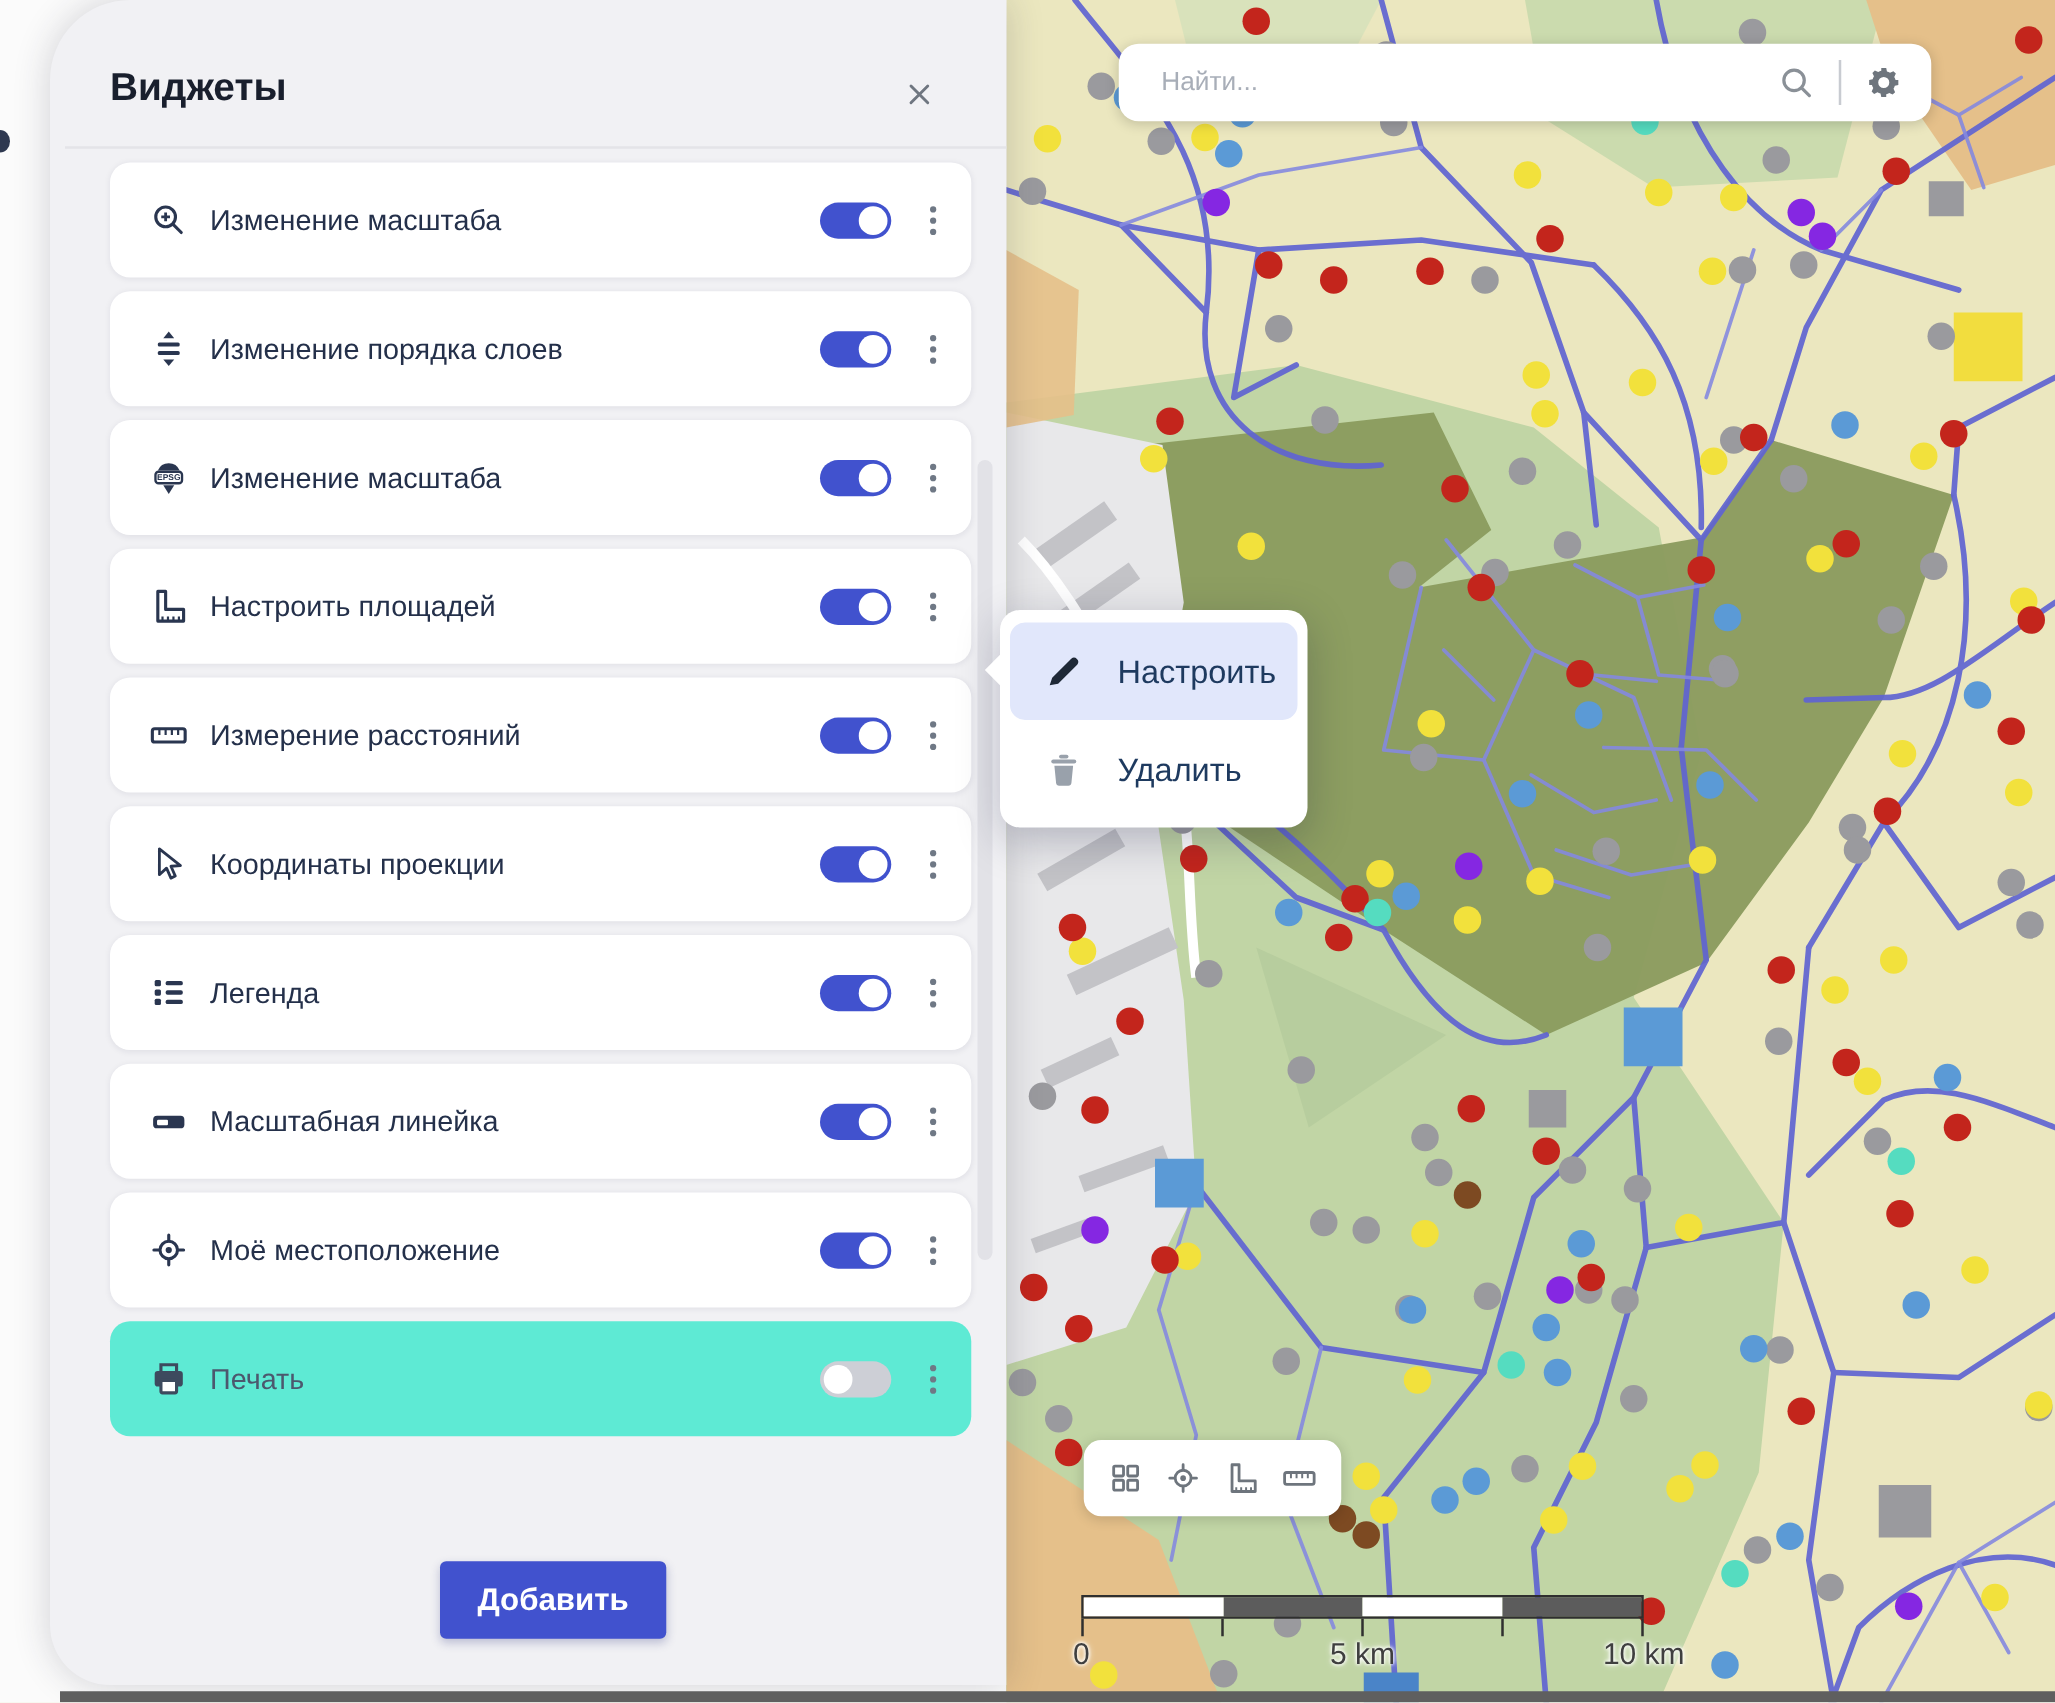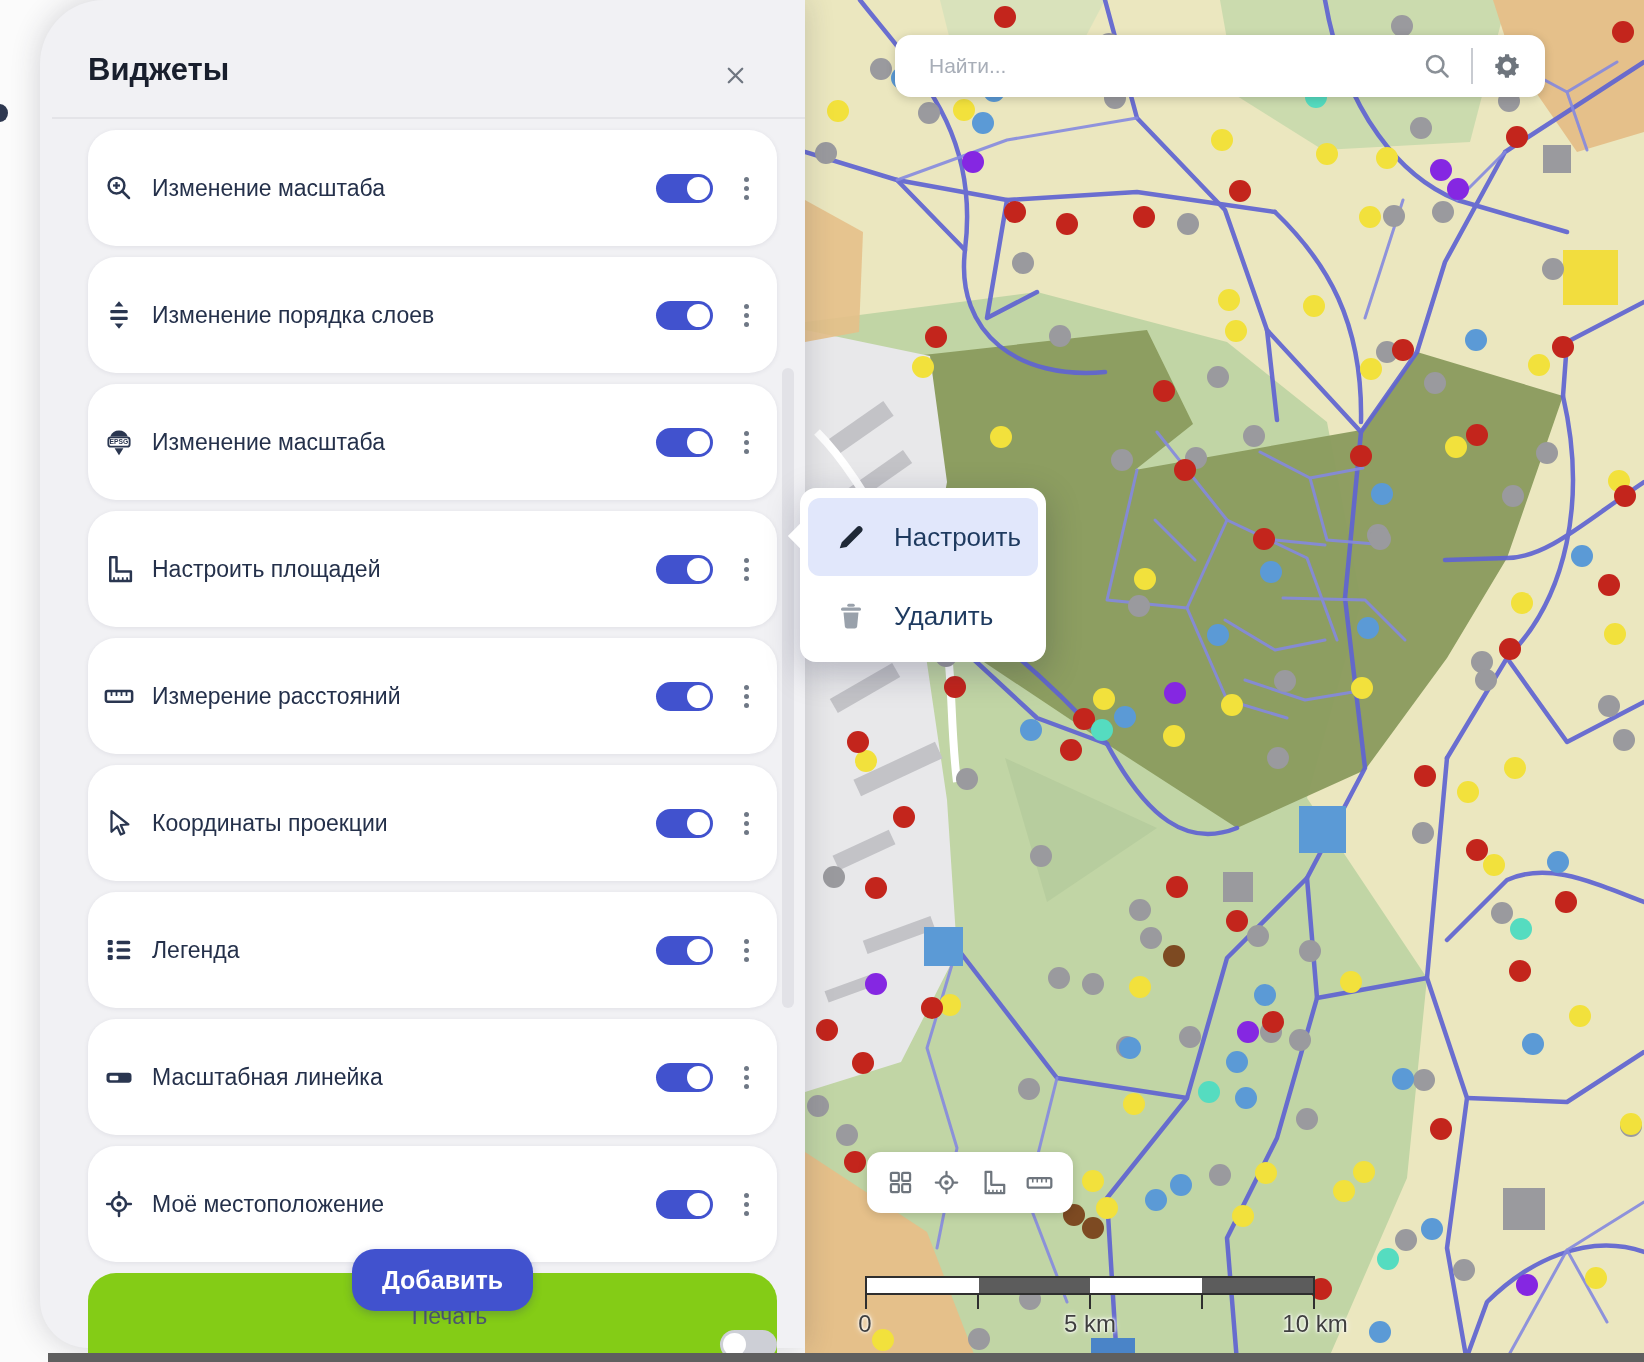--- a/index.html
+++ b/index.html
@@ -35,37 +35,37 @@
     text-shadow:0 0 3px #fff,0 0 3px #fff,0 0 6px #fff;}
   .sc-labels span{position:absolute;transform:translateX(-50%);white-space:nowrap;}
 
   
   .widgets-panel{position:absolute;left:40px;top:0;width:765px;height:1348px;background:#f1f1f4;
     border-radius:64px 0 0 48px;box-shadow:0 0 30px rgba(40,40,60,.20);z-index:5;}
   .panel-title{position:absolute;left:48px;top:52px;font-size:31px;font-weight:bold;color:#191f2d;}
   .panel-close{position:absolute;left:684px;top:64px;width:23px;height:23px;color:#6f7680;cursor:pointer;}
   .panel-divider{position:absolute;left:12px;top:117px;width:753px;height:2px;background:#e4e4e8;}
   .widget-list{position:absolute;left:48px;top:130px;width:689px;display:flex;flex-direction:column;gap:11px;}
-  .widget-card{height:116px;background:#fff;border-radius:28px;box-shadow:0 1px 5px rgba(30,30,60,.08);
-    display:flex;align-items:center;padding-left:16px;box-sizing:border-box;}
-  .widget-card.disabled{background:#84cc16;box-shadow:none;flex-direction:column;}
+  .widget-card{height:92px;background:#fff;border-radius:16px;box-shadow:0 1px 5px rgba(30,30,60,.08);
+    display:flex;align-items:center;padding-left:32px;box-sizing:border-box;}
+  .widget-card.disabled{background:#5eead4;box-shadow:none;}
   .w-icon{width:30px;height:30px;color:#2a3650;flex:0 0 auto;}
   .widget-card.disabled .w-icon{color:#3d4a5e;}
   .w-label{margin-left:18px;font-size:23px;color:#24304a;font-weight:500;}
   .widget-card.disabled .w-label{color:#4c586e;}
   .toggle{margin-left:auto;width:57px;height:29px;border-radius:15px;background:#4152ce;position:relative;
     flex:0 0 auto;cursor:pointer;}
   .toggle .knob{position:absolute;top:3px;right:3px;width:23px;height:23px;border-radius:50%;background:#fff;}
   .toggle.off{background:#cdcfd6;}
   .toggle.off .knob{right:auto;left:3px;}
   .kebab{width:14px;margin:0 24px 0 26px;display:flex;flex-direction:column;align-items:center;gap:4px;
     flex:0 0 auto;cursor:pointer;}
   .kebab i{width:5px;height:5px;border-radius:50%;background:#6f7885;}
   .add-btn{position:absolute;left:312px;top:1249px;width:181px;height:62px;background:#4152ce;border:none;
-    border-radius:23px;color:#fff;font-size:25px;font-weight:bold;font-family:inherit;cursor:pointer;
+    border-radius:5px;color:#fff;font-size:25px;font-weight:bold;font-family:inherit;cursor:pointer;
     box-shadow:0 3px 8px rgba(30,40,120,.25);}
   .panel-scrollbar{position:absolute;left:742px;top:368px;width:12px;height:640px;border-radius:6px;
     background:#e2e2e7;cursor:pointer;}
 
   
   .context-menu{position:absolute;left:800px;top:488px;width:246px;height:174px;background:#fff;border-radius:16px;
     box-shadow:0 10px 34px rgba(20,25,60,.25);z-index:9;}
   .cm-notch{position:absolute;left:-8px;top:38px;width:20px;height:20px;background:#fff;transform:rotate(45deg);}
   .cm-item{position:relative;margin:10px 8px 0 8px;height:78px;border-radius:12px;display:flex;align-items:center;
     cursor:pointer;}

